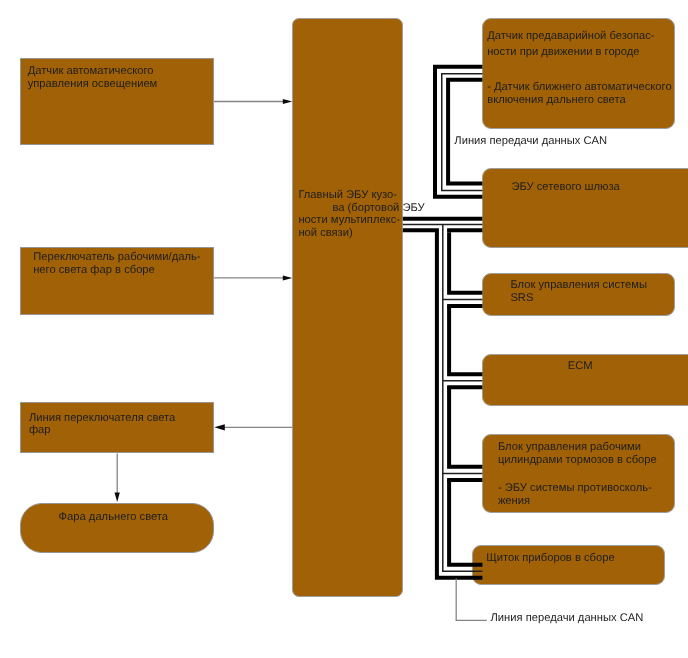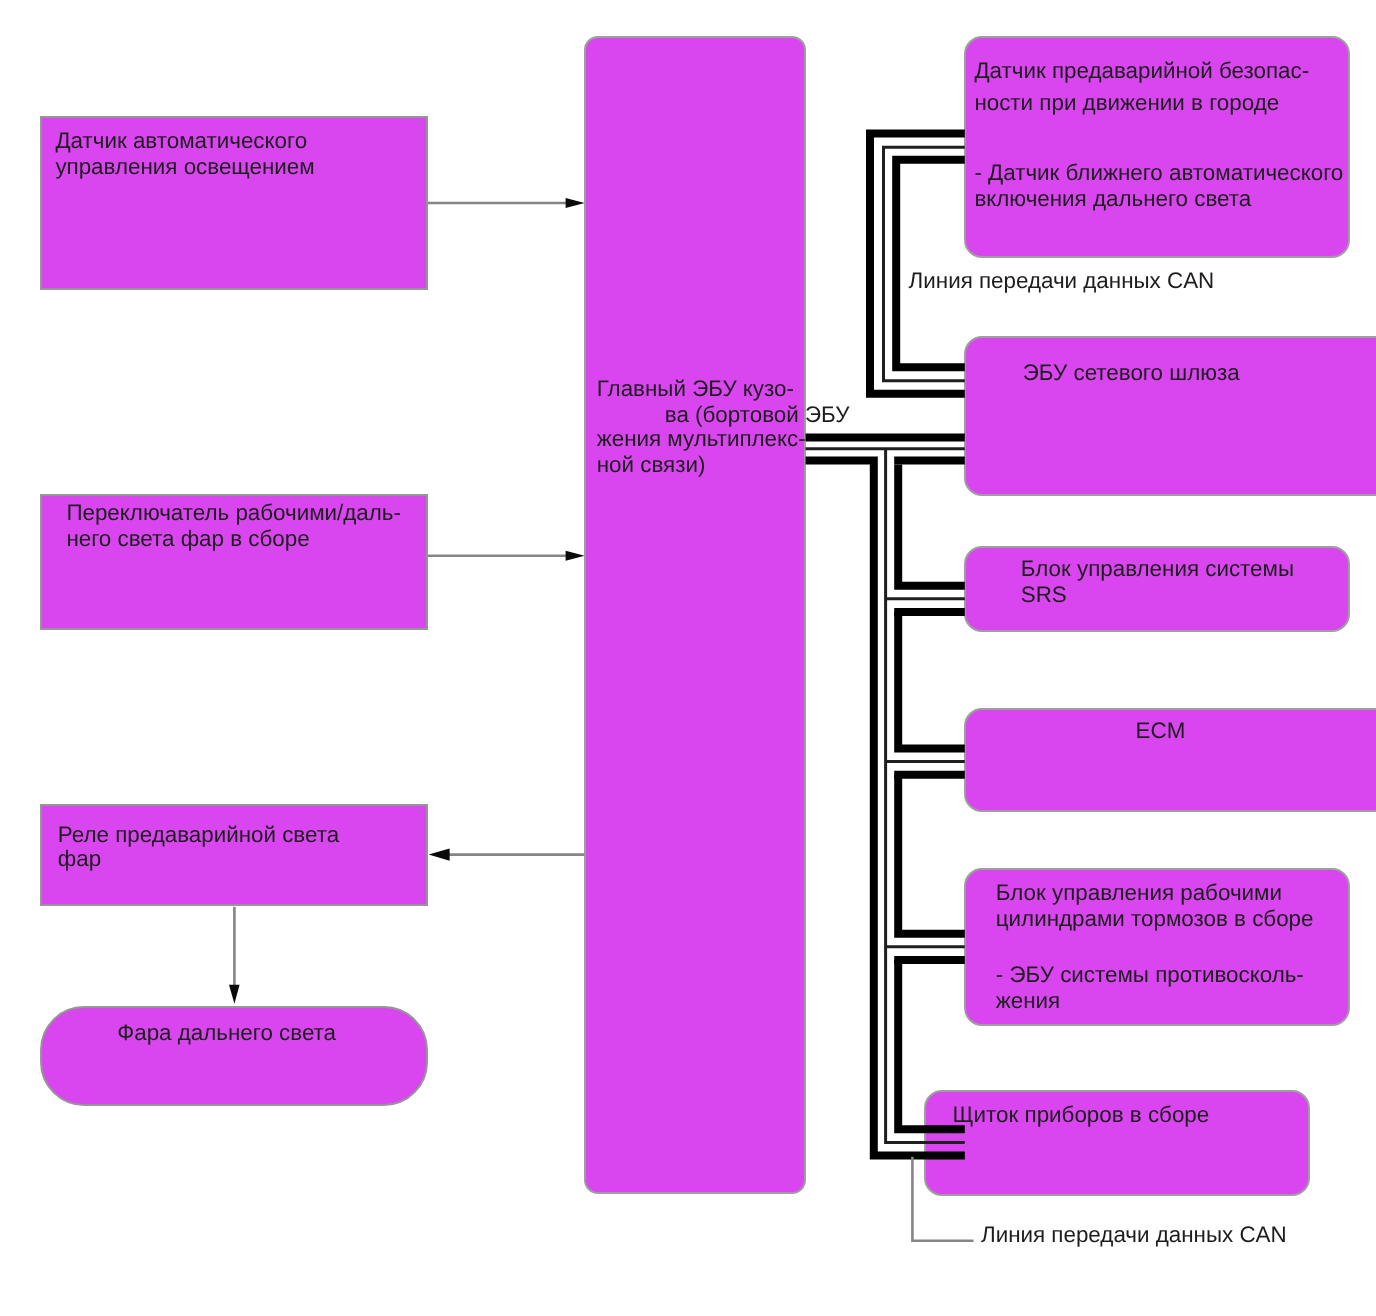--- a/index.html
+++ b/index.html
@@ -1,50 +1,50 @@
 <!DOCTYPE html>
 <html><head>
 <meta charset="utf-8">
 <title>Блок-схема системы управления светом фар</title>
 <style>
   html,body{margin:0;padding:0;background:#ffffff;}
   #root{position:relative;width:688px;height:658px;background:#fff;overflow:hidden;
         font-family:"Liberation Sans",sans-serif;color:#1d1d1d;
         -webkit-font-smoothing:antialiased;text-rendering:geometricPrecision;}
-  .box{position:absolute;box-sizing:border-box;background:#d946ef;text-align:right;}
+  .box{position:absolute;box-sizing:border-box;background:#a16207;text-align:right;}
   .sq{border:1px solid #969696;}
   .rr{border:1px solid #9e9e9e;border-radius:9px;}
   .tb{position:absolute;font-size:11.2px;line-height:12.9px;white-space:pre;color:#1d1d1d;}
   svg.ov{position:absolute;left:0;top:0;width:688px;height:658px;pointer-events:none;}
 </style>
 </head>
 <body>
 
 <div id="root">
 
   <div class="box sq" style="left:19.5px;top:58.0px;width:194.5px;height:86.5px;">
     <span class="tb" style="left:7.2px;top:5.75px;">Датчик автоматического</span>
     <span class="tb" style="left:7.2px;top:18.65px;">управления освещением</span>
   </div>
   <div class="box sq" style="left:19.5px;top:246.6px;width:194.5px;height:68.6px;">
     <span class="tb" style="left:12.7px;top:3.55px;">Переключатель рабочими/даль-</span>
     <span class="tb" style="left:12.7px;top:16.45px;">него света фар в сборе</span>
   </div>
   <div class="box sq" style="left:19.5px;top:401.5px;width:194.5px;height:51.9px;">
-    <span class="tb" style="left:8.4px;top:9.05px;">Реле предаварийной света</span>
+    <span class="tb" style="left:8.4px;top:9.05px;">Линия переключателя света</span>
     <span class="tb" style="left:8.4px;top:21.95px;">фар</span>
   </div>
   <div class="box sq" style="left:19.5px;top:502.9px;width:194.5px;height:50.4px;border-radius:22px;">
     <span class="tb" style="left:38.1px;top:7.35px;">Фара дальнего света</span>
   </div>
 
   <div class="box rr" style="left:292.2px;top:18.0px;width:111.2px;height:579.4px;border-radius:7px;">
     <span class="tb" style="left:5.2px;top:169.65px;">Главный ЭБУ кузо-</span>
     <span class="tb" style="left:5.2px;top:182.55px;margin-left:34px;">ва (бортовой ЭБУ</span>
-    <span class="tb" style="left:5.2px;top:195.45px;">жения мультиплекс-</span>
+    <span class="tb" style="left:5.2px;top:195.45px;">ности мультиплекс-</span>
     <span class="tb" style="left:5.2px;top:208.35px;">ной связи)</span>
   </div>
 
   <div class="box rr" style="left:482.1px;top:17.8px;width:193.3px;height:111.6px;">
     <span class="tb" style="left:4.1px;top:11.15px;">Датчик предаварийной безопас-</span>
     <span class="tb" style="left:4.1px;top:27px;">ности при движении в городе</span>
     <span class="tb" style="left:4.1px;top:61.95px;">- Датчик ближнего автоматического</span>
     <span class="tb" style="left:4.1px;top:74.85px;">включения дальнего света</span>
   </div>
   <div class="box rr" style="left:482.1px;top:168.4px;width:227px;height:79.7px;">
@@ -56,21 +56,21 @@
   </div>
   <div class="box rr" style="left:482.1px;top:354.1px;width:223px;height:52.3px;">
     <span class="tb" style="left:84.7px;top:4.45px;">ECM</span>
   </div>
   <div class="box rr" style="left:482.1px;top:433.9px;width:193.3px;height:79.4px;">
     <span class="tb" style="left:14.8px;top:6.15px;">Блок управления рабочими</span>
     <span class="tb" style="left:14.8px;top:19.05px;">цилиндрами тормозов в сборе</span>
     <span class="tb" style="left:14.8px;top:47.25px;">- ЭБУ системы противосколь-</span>
     <span class="tb" style="left:14.8px;top:60.15px;">жения</span>
   </div>
-  <div class="box rr" style="left:462px;top:545.2px;width:193.3px;height:53px;">
+  <div class="box rr" style="left:472px;top:545.2px;width:193.3px;height:40px;">
     <span class="tb" style="left:13.3px;top:5.45px;">Щиток приборов в сборе</span>
   </div>
 
   <span class="tb" style="left:454.3px;top:134.65px;">Линия передачи данных CAN</span>
   <span class="tb" style="left:490.5px;top:611.95px;">Линия передачи данных CAN</span>
 
   <svg class="ov" viewBox="0 0 688 658">
       <g>
         <path d="M482.4 66.75 L435 66.75 L435 196.85 L482.4 196.85" stroke="#000" stroke-width="4.0" fill="none" stroke-linejoin="miter"></path>
         <path d="M482.4 79.85 L448.1 79.85 L448.1 183.6 L482.4 183.6" stroke="#000" stroke-width="4.0" fill="none" stroke-linejoin="miter"></path>

